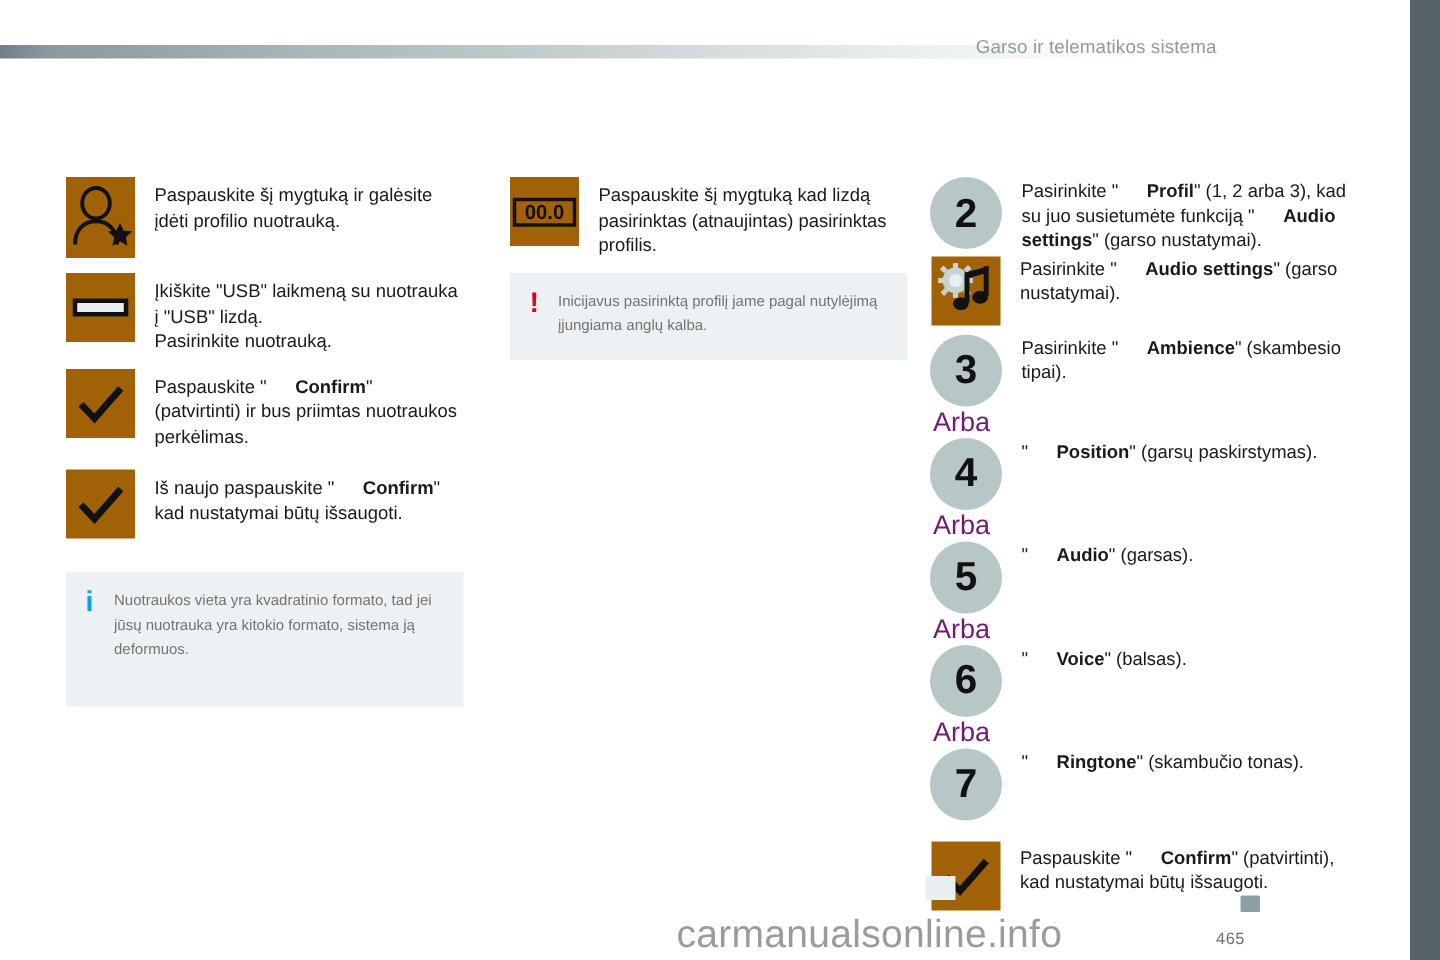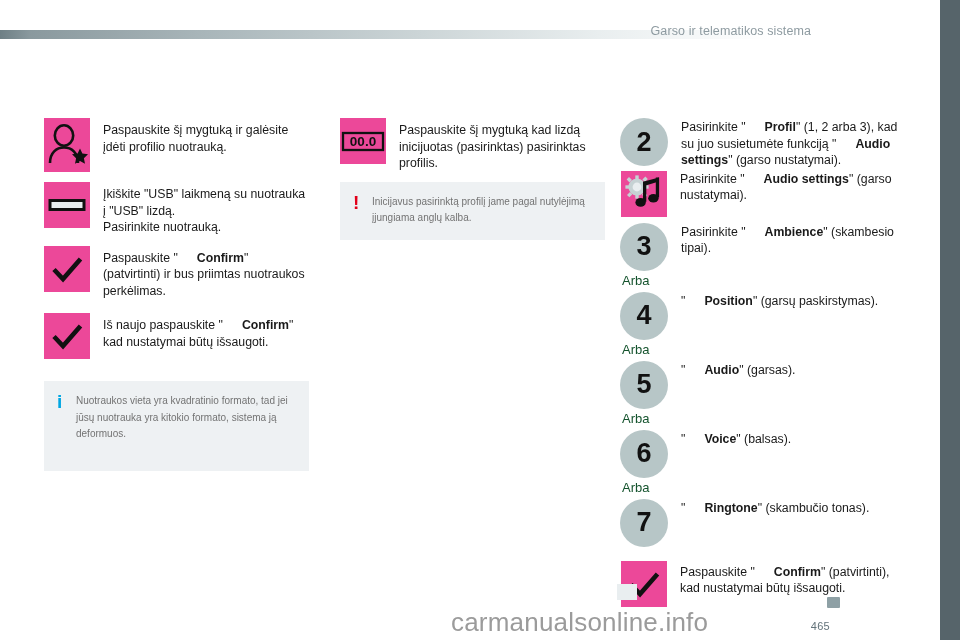--- a/index.html
+++ b/index.html
@@ -68,21 +68,21 @@
     color: #1a1a1a;
     padding-top: 4px;
   }
   .row .txt b { font-weight: bold; padding-left: 19px; }
 
   
   .tile {
     width: 46px;
     height: 46px;
     min-width: 46px;
-    background: #ec4899;
+    background: #a16207;
     margin-right: 13px;
     position: relative;
   }
   .tile.tall { height: 54px; }
 
   
   .circle {
     width: 48px;
     height: 48px;
     min-width: 48px;
@@ -119,22 +119,22 @@
     font-size: 10px;
     line-height: 16.5px;
     color: #737373;
   }
 
   #info-panel-left { width: 265px; margin-top: 22px; height: 90px; }
   #warn-panel-mid  { width: 265px; margin-top: 10px; height: 58px; }
 
   
   .arba {
-    font-size: 13px;
-    color: #14532d;
+    font-size: 18px;
+    color: #701a75;
     margin: 0 0 4px 0;
     padding-left: 2px;
     line-height: 14px;
   }
 
   
   .ico { position: absolute; left: 0; top: 0; width: 46px; height: 46px; }
   .ico.tall { height: 54px; }
 
   
@@ -245,21 +245,21 @@
 
     <div class="row" style="margin-bottom:10px;">
       <div class="tile">
         <svg class="ico" viewBox="0 0 46 46">
           <rect x="3" y="15" width="40" height="17" fill="none" stroke="#111" stroke-width="2.3"></rect>
           <text x="23" y="28.2" font-family="Liberation Sans, sans-serif" font-size="13.5" font-weight="bold" fill="#111" text-anchor="middle">00.0</text>
         </svg>
       </div>
       <div class="txt">
         <span>Paspauskite šį mygtuką kad lizdą</span><br>
-        <span>inicijuotas (pasirinktas) pasirinktas</span><br>
+        <span>pasirinktas (atnaujintas) pasirinktas</span><br>
         <span>profilis.</span>
       </div>
     </div>
 
     <div class="panel" id="warn-panel-mid">
       <div class="glyph warn">!</div>
       <div class="ptxt">Inicijavus pasirinktą profilį jame pagal nutylėjimą įjungiama anglų kalba.</div>
     </div>
   </div>
 

